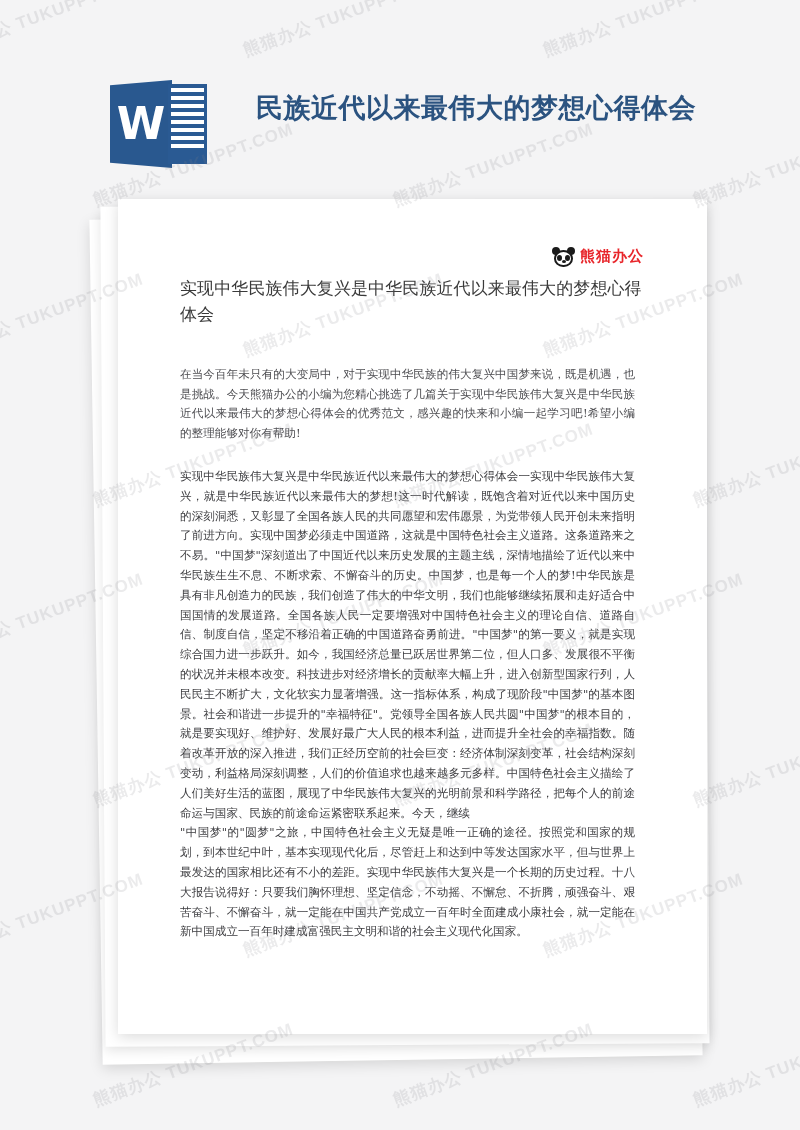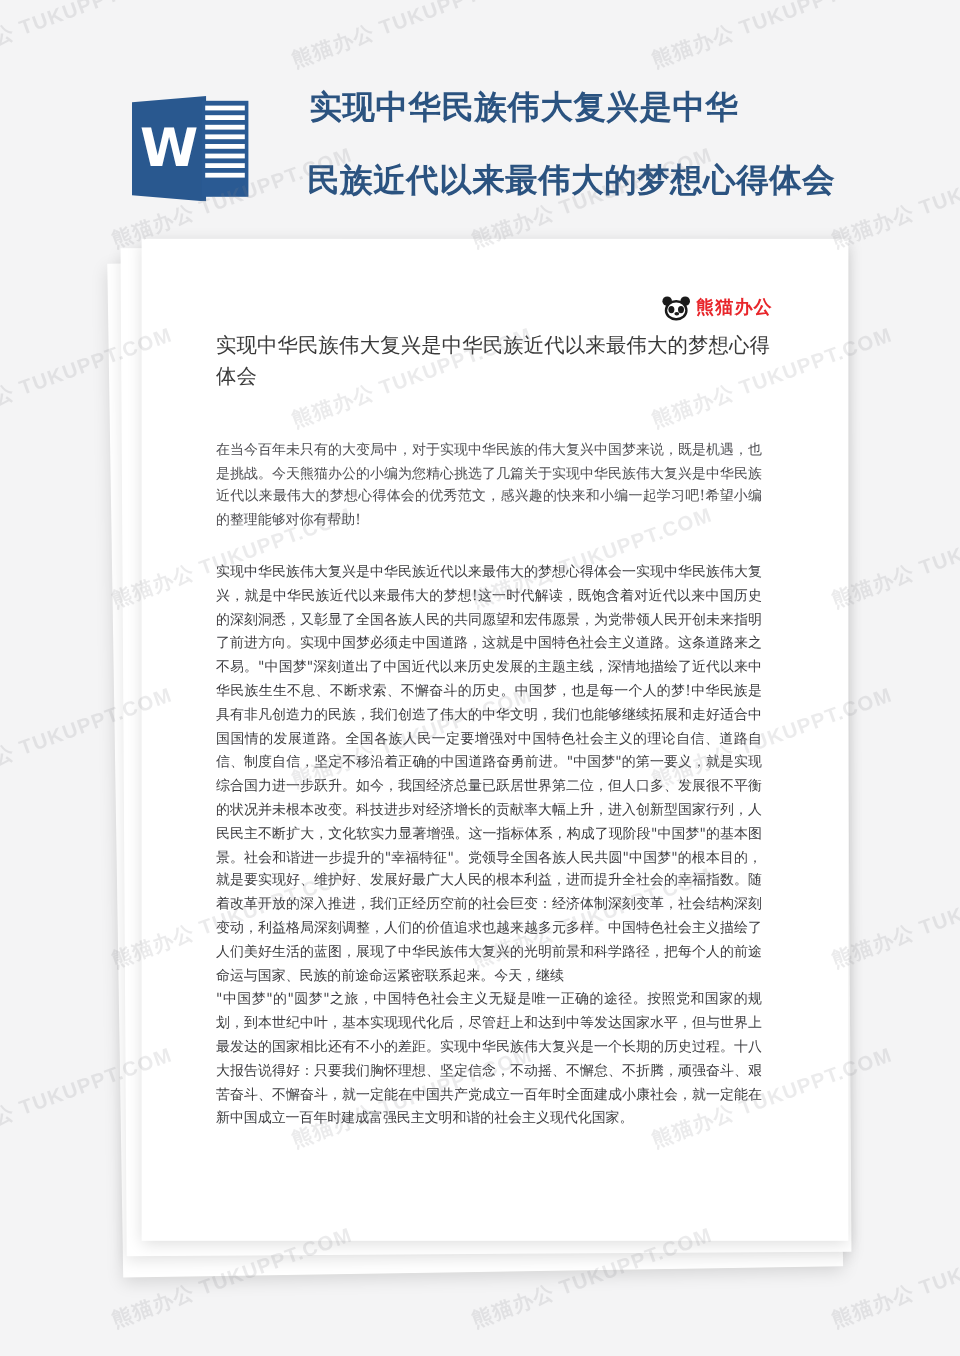--- a/index.html
+++ b/index.html
@@ -249,21 +249,20 @@
       <div class="wi-line"></div>
       <div class="wi-line"></div>
       <div class="wi-line"></div>
       <div class="wi-line"></div>
       <div class="wi-line"></div>
       <div class="wi-line"></div>
     </div>
   </div>
 
   <div id="header-title">
-    <span class="ht-line ht-line1">实现中华民族伟大复兴是中华</span>
     <span class="ht-line ht-line2">民族近代以来最伟大的梦想心得体会</span>
   </div>
 
 </div>
 
 <div id="paper-stack">
   <div class="sheet" id="sheet-back2"></div>
   <div class="sheet" id="sheet-back1"></div>
   <div class="sheet" id="sheet-front"></div>
 </div>

